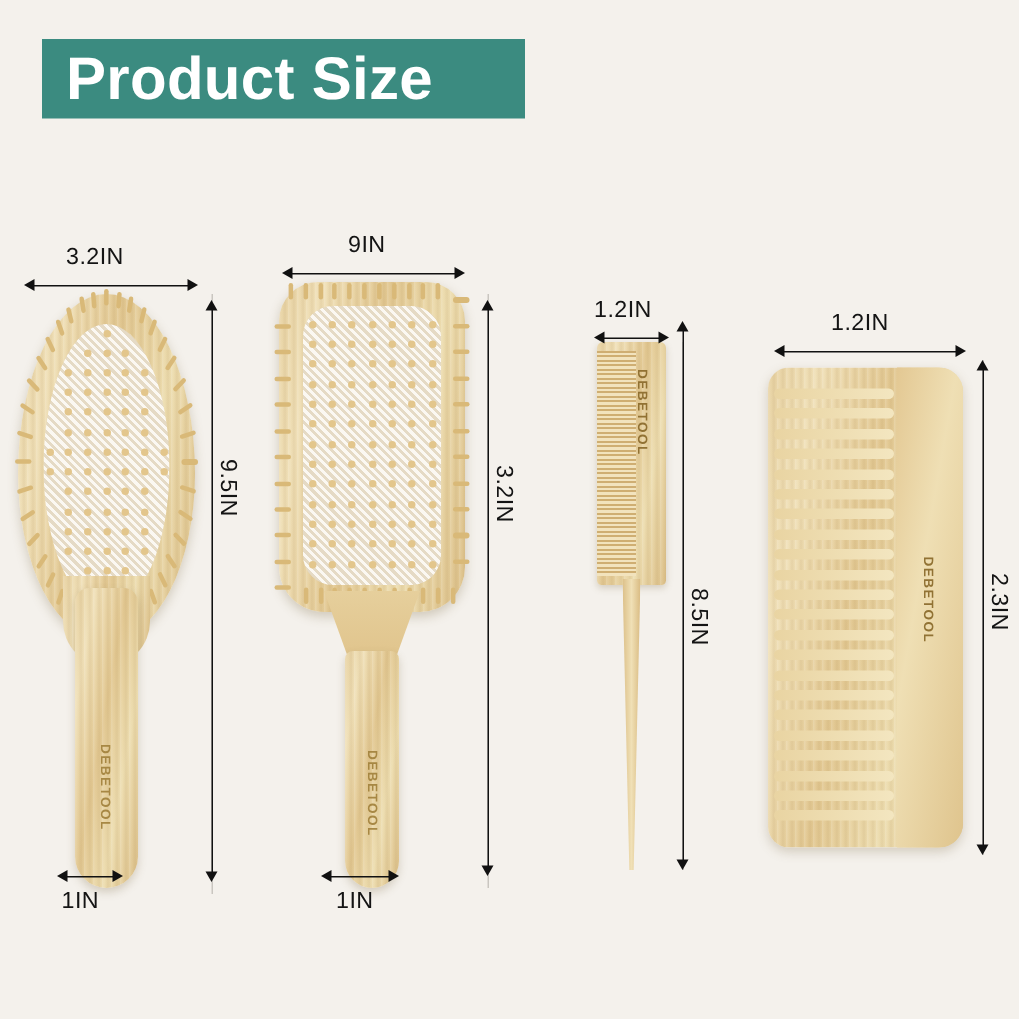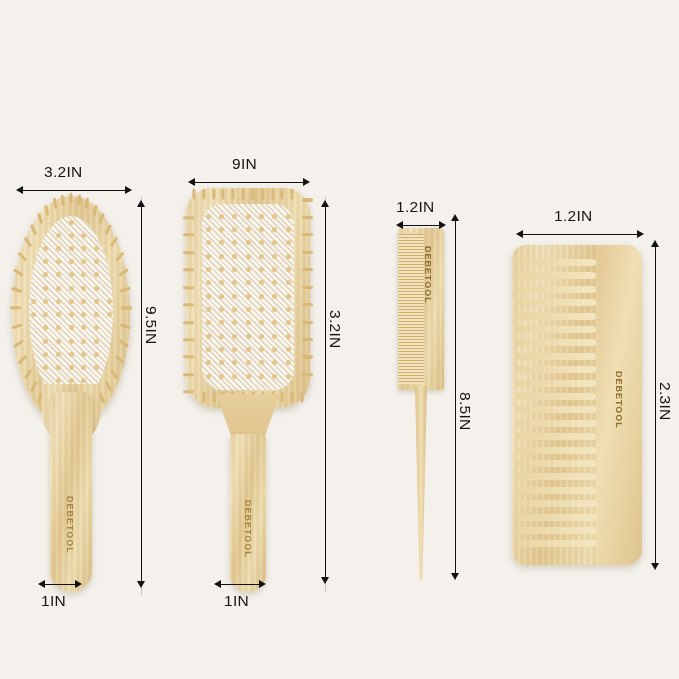--- a/index.html
+++ b/index.html
@@ -181,20 +181,23 @@
     opacity:.95;
   }
   .brand.rot{transform:rotate(90deg);transform-origin:left top;}
   .brand.dark{color:#8d6d2e;}
 </style>
 </head>
 <body>
 
 <div id="stage">
 
+  <div class="title-banner">
+    <span class="title-text">Product Size</span>
+  </div>
 
   <div id="oval-brush">
     <div class="head wood">
       <div class="pad"></div>
     <div class="pin" style="left: 109px; top: 110.4px; width: 11px; height: 3.2px; transform-origin: 0px 50%; transform: rotate(0deg);"></div>
         <div class="pin" style="left: 108.384px; top: 126.669px; width: 11px; height: 3.2px; transform-origin: 0px 50%; transform: rotate(18.2339deg);"></div>
         <div class="pin" style="left: 106.553px; top: 142.538px; width: 11px; height: 3.2px; transform-origin: 0px 50%; transform: rotate(34.0521deg);"></div>
         <div class="pin" style="left: 103.55px; top: 157.615px; width: 11px; height: 3.2px; transform-origin: 0px 50%; transform: rotate(46.6633deg);"></div>
         <div class="pin" style="left: 99.4508px; top: 171.53px; width: 11px; height: 3.2px; transform-origin: 0px 50%; transform: rotate(56.5065deg);"></div>
         <div class="pin" style="left: 94.3553px; top: 183.939px; width: 11px; height: 3.2px; transform-origin: 0px 50%; transform: rotate(64.3232deg);"></div>

